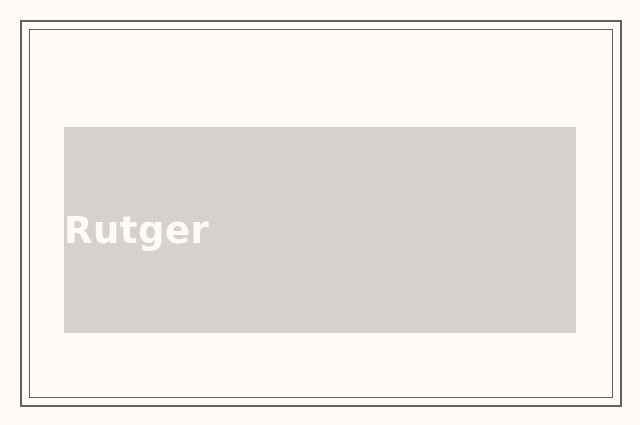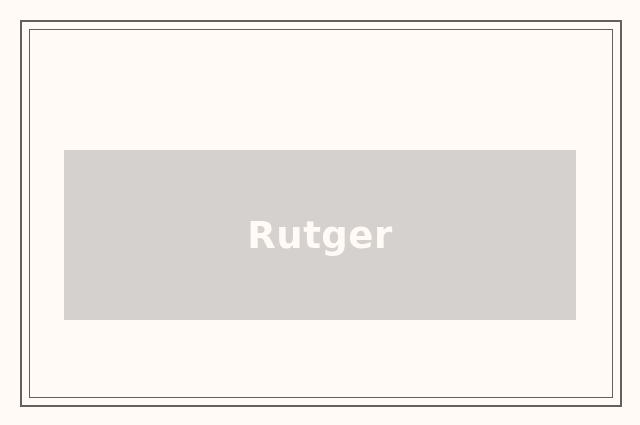--- a/index.html
+++ b/index.html
@@ -1,19 +1,19 @@
 <!DOCTYPE html>
 <html><head>
 <meta charset="utf-8">
 <style>
   html, body { margin:0; padding:0; }
   body { width:640px; height:425px; background:#fffaf6; position:relative; overflow:hidden; font-family:"DejaVu Sans", sans-serif; }
   .outer { position:absolute; left:20px; top:20px; width:598px; height:383px; border:2px solid #636160; }
   .inner { position:absolute; left:29px; top:29px; width:582px; height:367px; border:1px solid #636160; }
-  .banner { position:absolute; left:64px; top:127px; width:512px; height:170px; background:#d4d1ce; display:flex; align-items:center; justify-content:center;margin-top:23px; }
+  .banner { position:absolute; left:64px; top:127px; width:512px; height:206px; background:#d4d1ce; display:flex; align-items:center; justify-content:flex-start; }
   .name { color:#fffaf6; font-weight:bold; font-size:37px; letter-spacing:0.5px; }
 </style>
 </head>
 <body>
 
 <div class="outer"></div>
 <div class="inner"></div>
 <div class="banner">
   <span class="name">Rutger</span>
 </div>

